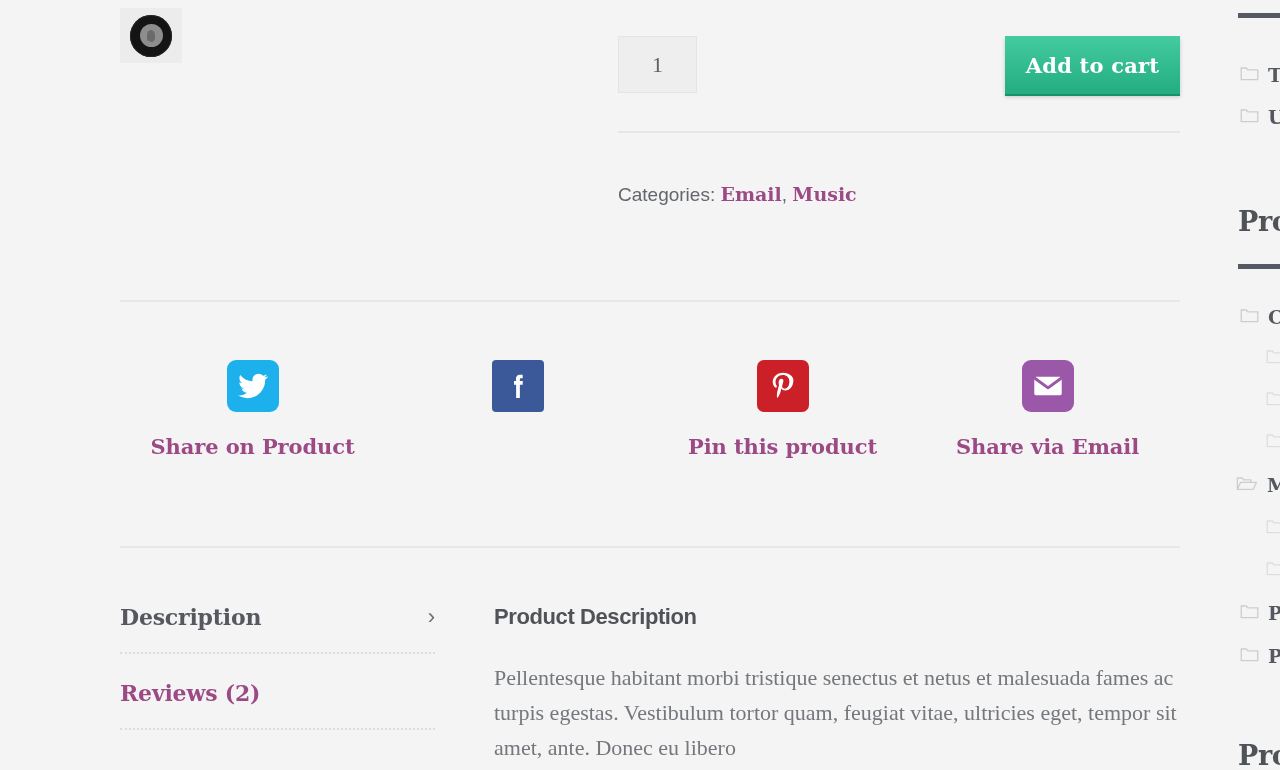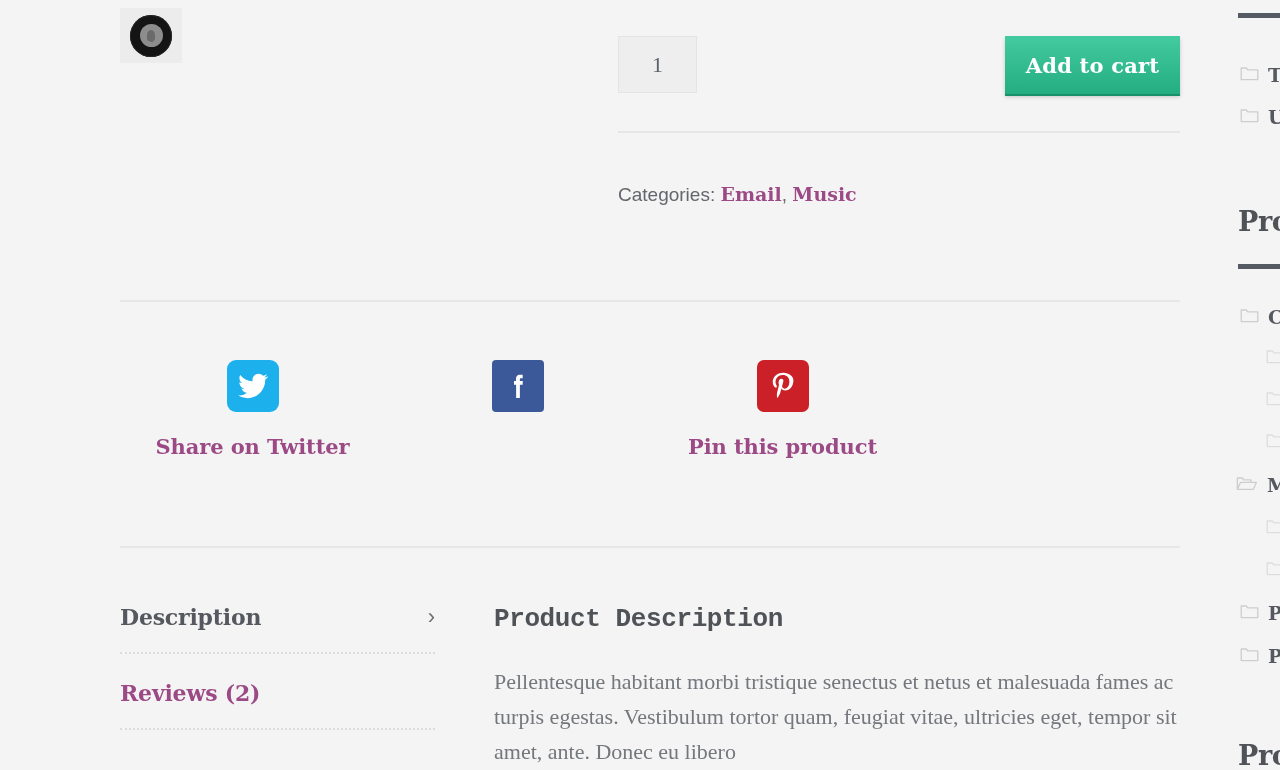--- a/index.html
+++ b/index.html
@@ -218,23 +218,23 @@
   }
 
   .desc-wrap {
     position: absolute;
     left: 374px;
     top: 604px;
     width: 690px;
   }
   .desc-title {
     margin: 0 0 30px 0;
-    font-family: Liberation Mono, monospace;
-    font-weight: bold;
-    font-size: 26px;
+    font-family: Liberation Sans, sans-serif;
+    font-weight: bold;
+    font-size: 22px;
     color: #4f5257;
     letter-spacing: -0.4px;
   }
   .desc-body {
     margin: 0;
     font-family: "Liberation Serif", serif;
     font-size: 22px;
     line-height: 35px;
     color: #74777c;
   }
@@ -313,40 +313,49 @@
     <div class="hr-full hr-1"></div>
 
     <div class="share-row">
 
       <a href="#" class="share-item">
         <span class="share-icon" style="background:#1cb0ed">
           <svg width="32" height="32" viewBox="0 0 24 24" aria-hidden="true">
             <path fill="#ffffff" d="M23 4.9c-.8.4-1.7.6-2.6.8.9-.6 1.6-1.5 2-2.5-.9.5-1.9.9-2.9 1.1-.8-.9-2-1.5-3.3-1.5-2.5 0-4.6 2.1-4.6 4.6 0 .4 0 .7.1 1C7.9 8.2 4.6 6.4 2.4 3.7c-.4.7-.6 1.5-.6 2.3 0 1.6.8 3 2 3.8-.7 0-1.4-.2-2-.6v.1c0 2.2 1.6 4.1 3.7 4.5-.4.1-.8.2-1.2.2-.3 0-.6 0-.9-.1.6 1.8 2.2 3.1 4.2 3.2-1.6 1.2-3.6 2-5.7 2-.4 0-.8 0-1.1-.1 2 1.3 4.5 2.1 7.1 2.1 8.5 0 13.2-7.1 13.2-13.2v-.6c.9-.7 1.7-1.5 2.3-2.4z"></path>
           </svg>
         </span>
-        <span class="share-label">Share on Twitter</span>
+        <span class="share-label">Share on Product</span>
       </a>
 
       <a href="#" class="share-item">
         <span class="share-icon" style="background:#3b5998;border-radius:4px">
           <svg width="32" height="32" viewBox="0 0 24 24" aria-hidden="true">
             <path fill="#ffffff" d="M15.6 8.3h-2.2V6.9c0-.6.4-.7.6-.7h1.5V3.6L13.4 3.6c-2.3 0-2.9 1.8-2.9 2.9v1.8H9v2.7h1.6V21h2.8v-10h2.1l.1-2.7z"></path>
           </svg>
         </span>
       </a>
 
       <a href="#" class="share-item">
         <span class="share-icon" style="background:#cb2027;border-radius:7px">
           <svg width="32" height="32" viewBox="0 0 24 24" aria-hidden="true">
             <path fill="#ffffff" d="M12.2 2C7 2 4.3 5.5 4.3 9c0 1.7.9 3.8 2.4 4.4.2.1.3 0 .4-.2l.3-1.2c0-.1 0-.2-.1-.3-.5-.6-.9-1.7-.9-2.7 0-2.6 2-5.2 5.4-5.2 3 0 5 2 5 4.8 0 3.2-1.6 5.4-3.7 5.4-1.1 0-2-.9-1.7-2.1.3-1.4.9-2.8.9-3.8 0-.9-.5-1.6-1.5-1.6-1.2 0-2.1 1.2-2.1 2.8 0 1 .3 1.7.3 1.7l-1.4 5.8c-.4 1.7-.1 3.8 0 4 .1.1.2.2.3 0 .1-.2 1.6-2 2.1-3.9l.8-3c.4.8 1.6 1.5 2.8 1.5 3.7 0 6.2-3.4 6.2-7.9C19.8 5.1 16.9 2 12.2 2z"></path>
           </svg>
         </span>
         <span class="share-label">Pin this product</span>
       </a>
 
+      <a href="#" class="share-item">
+        <span class="share-icon" style="background:#9c58a8;border-radius:9px">
+          <svg width="32" height="26" viewBox="0 0 28 22" aria-hidden="true">
+            <rect x="2" y="3" width="24" height="16" rx="1.5" fill="#ffffff"></rect>
+            <path d="M2.5 4.2 L14 12.6 L25.5 4.2" fill="none" stroke="#9c58a8" stroke-width="2.6" stroke-linecap="round" stroke-linejoin="round"></path>
+          </svg>
+        </span>
+        <span class="share-label">Share via Email</span>
+      </a>
 
     </div>
 
     <div class="hr-full hr-2"></div>
 
     <div class="tabs-wrap">
       <div class="tab">
         <span class="tab-label">Description</span>
         <span class="tab-chevron">›</span>
       </div>

